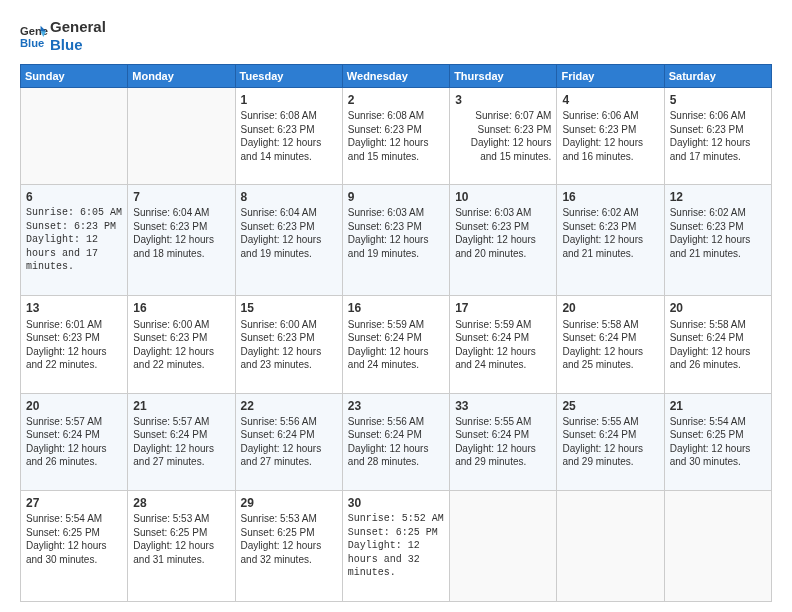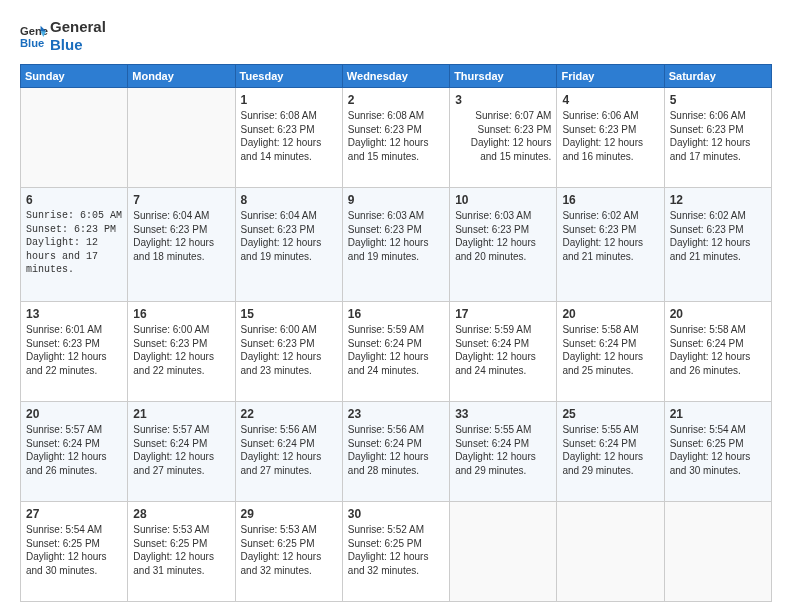--- a/index.html
+++ b/index.html
@@ -307,21 +307,21 @@
 Daylight: 12 hours and 31 minutes.</div>
           </td>
           <td>
             <span class="cell-day">29</span>
             <div class="cell-info" style="white-space: pre-line;">Sunrise: 5:53 AM
 Sunset: 6:25 PM
 Daylight: 12 hours and 32 minutes.</div>
           </td>
           <td>
             <span class="cell-day">30</span>
-            <div class="cell-info" style="white-space: pre-line;">Sunrise: 5:52 AM
+            <div class="cell-info" style="white-space: pre-line; font-family: Liberation Mono, monospace;">Sunrise: 5:52 AM
 Sunset: 6:25 PM
 Daylight: 12 hours and 32 minutes.</div>
           </td>
           <td class="empty"></td>
           <td class="empty"></td>
           <td class="empty"></td>
         </tr>
       </tbody>
   </table>
 </div>

